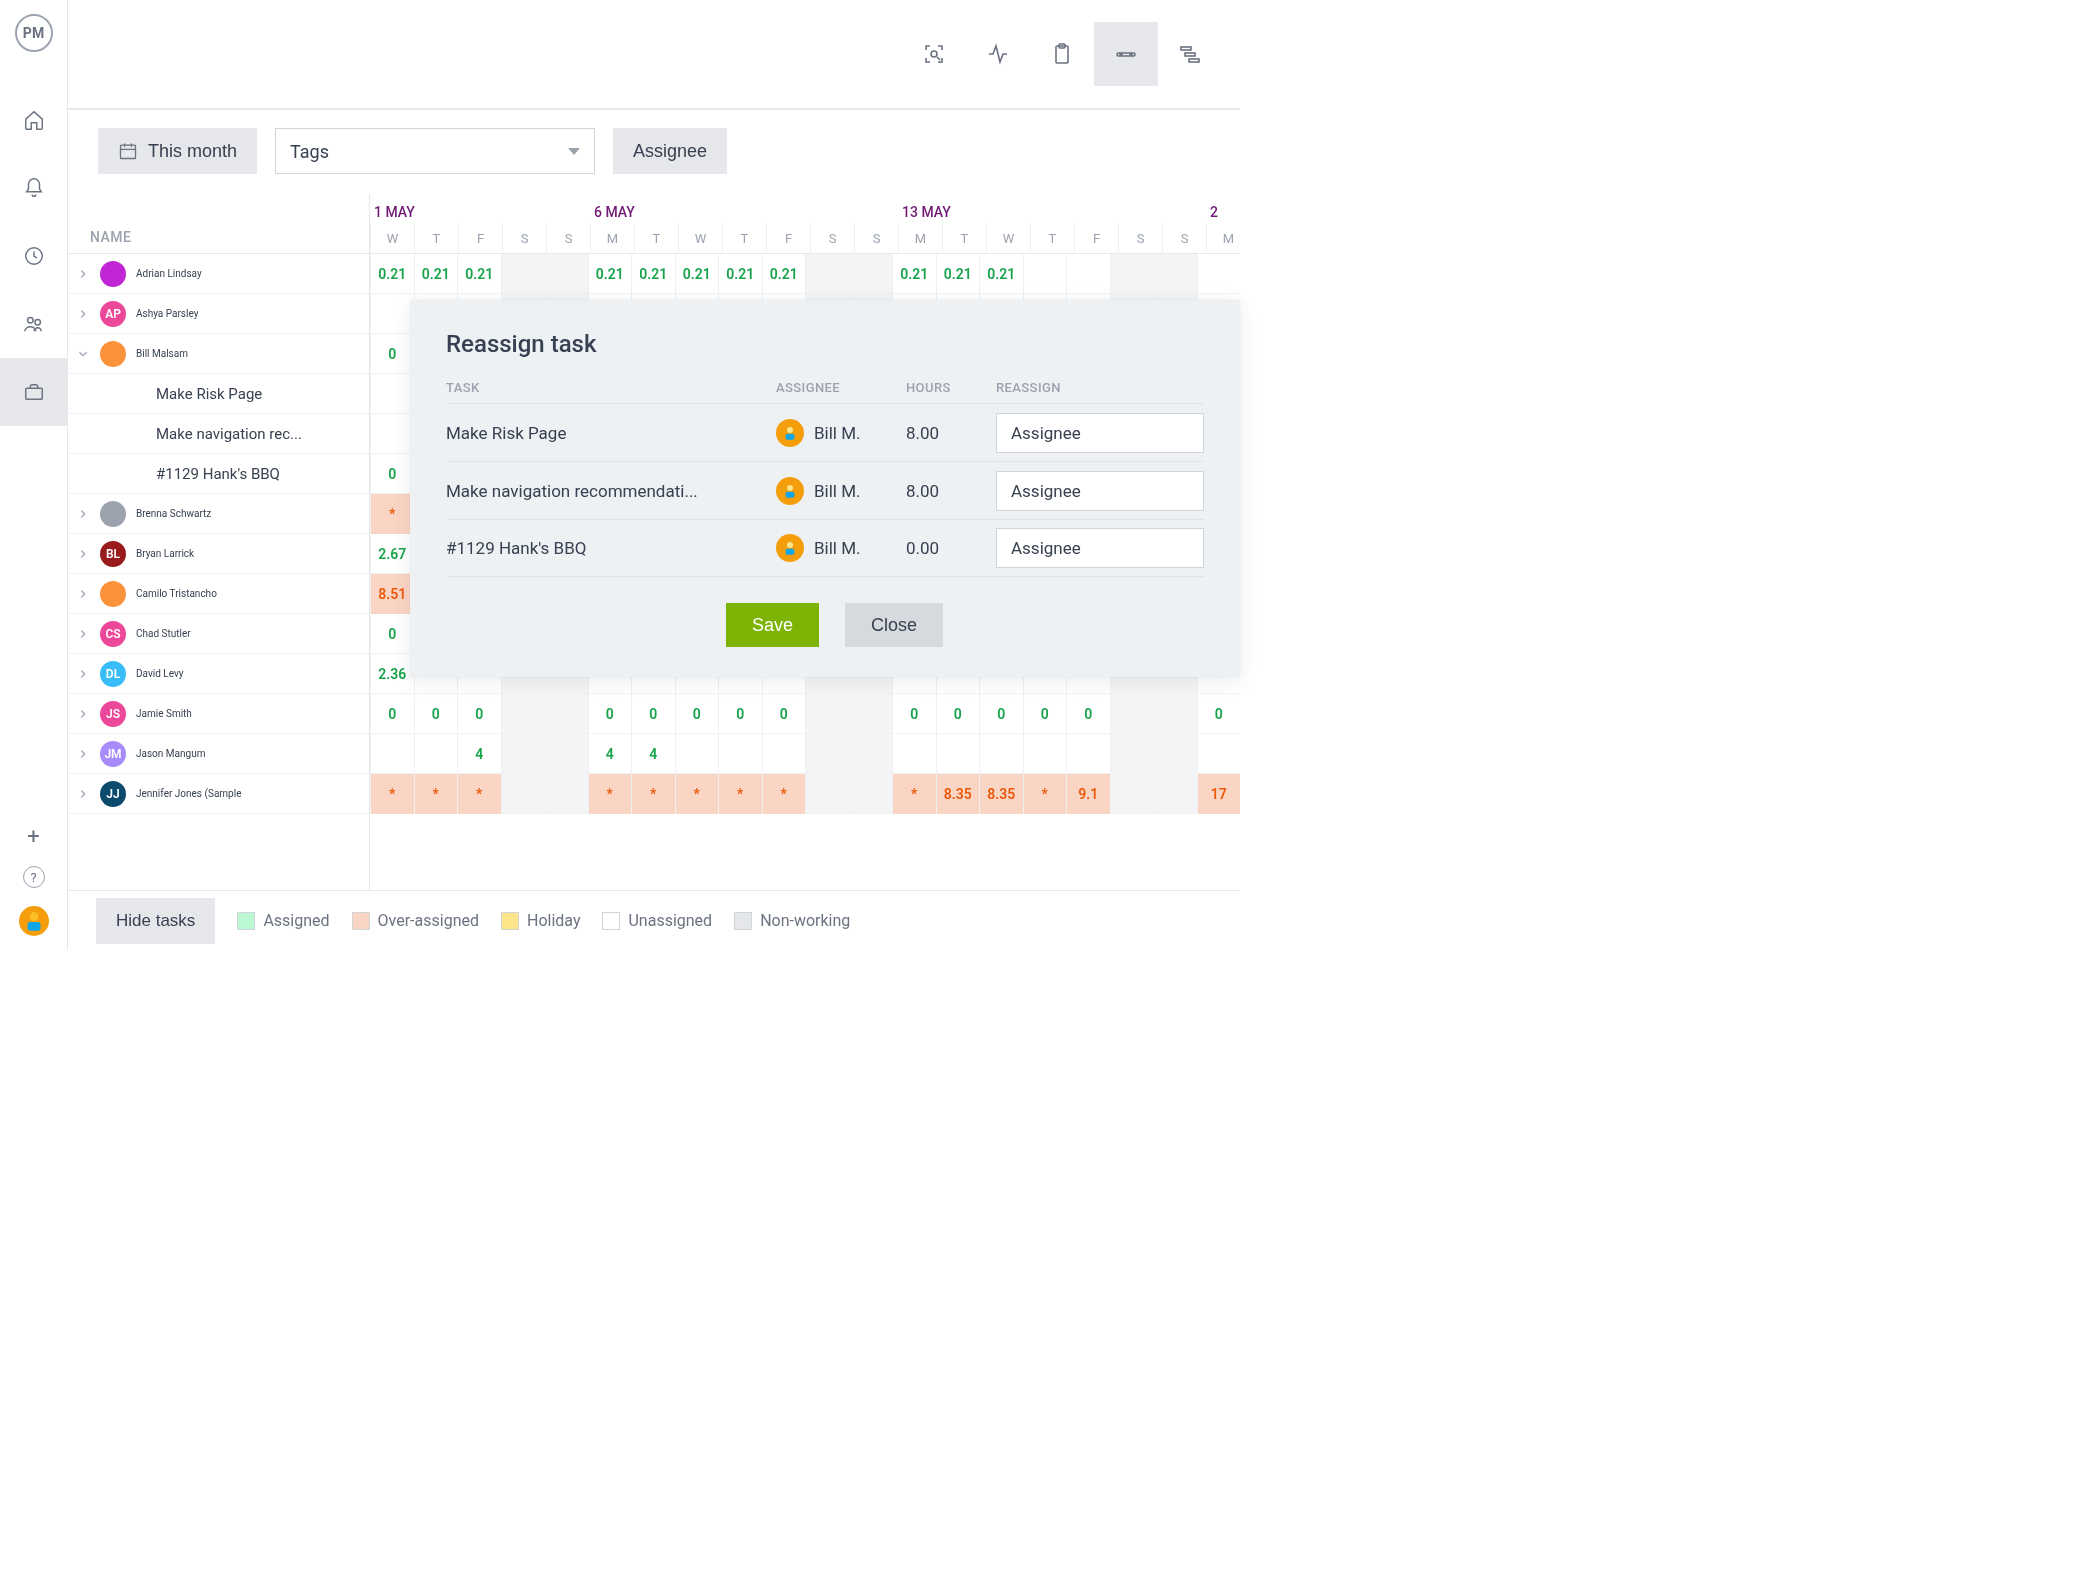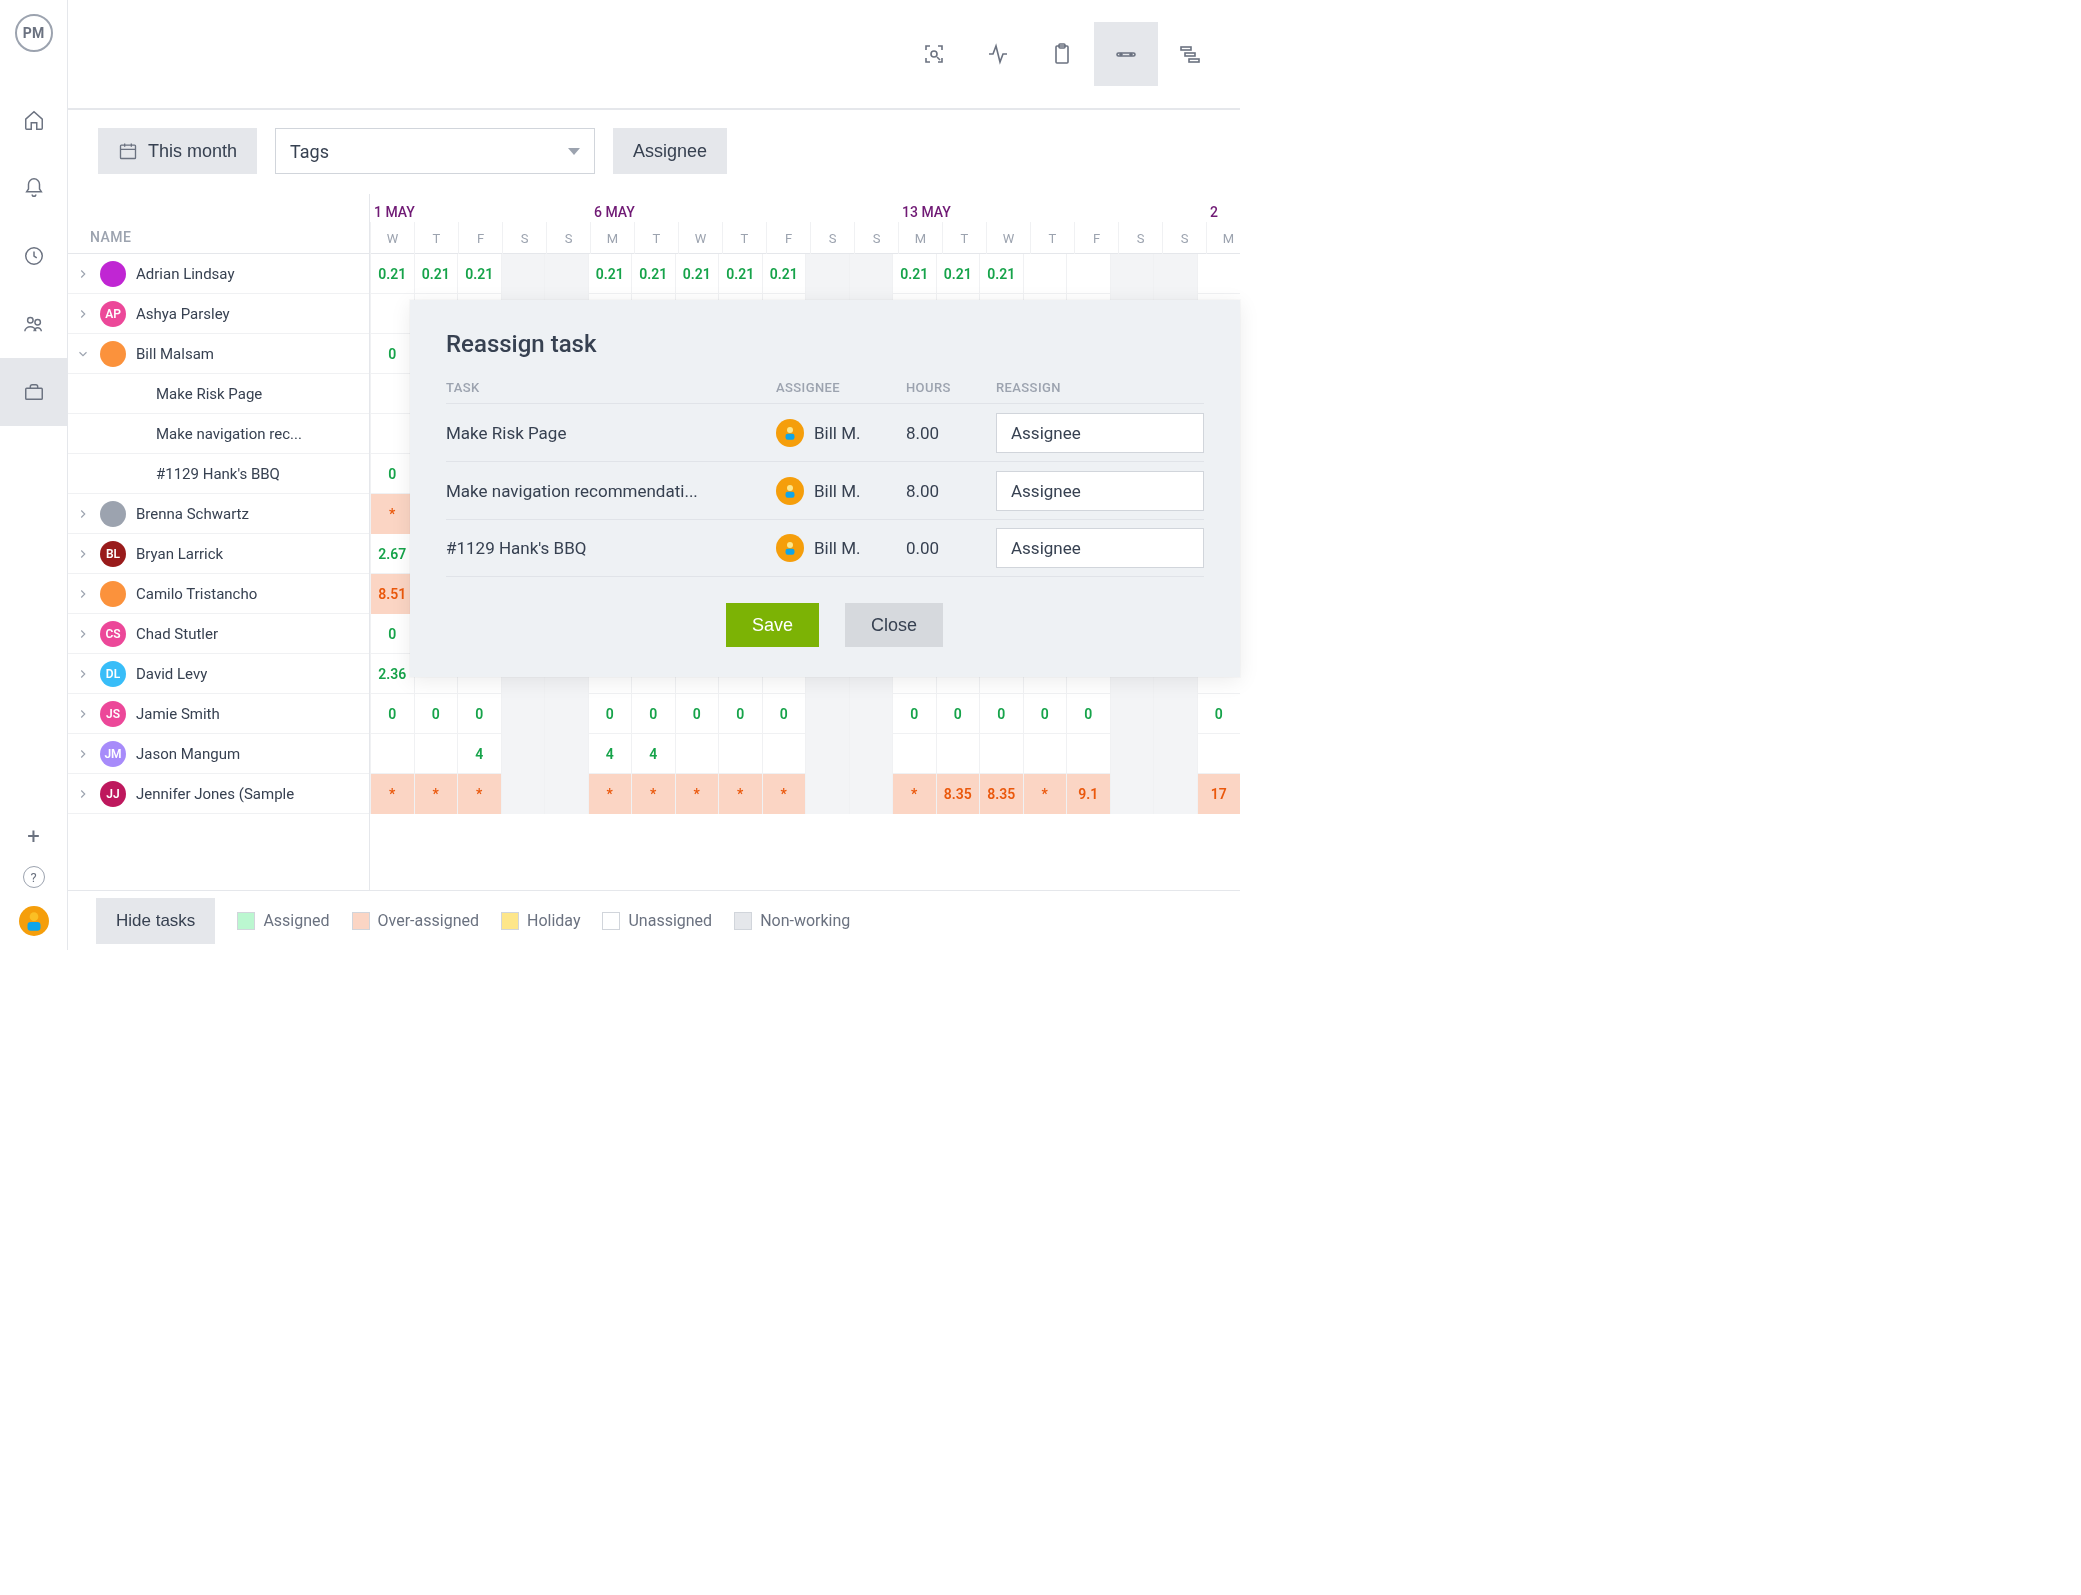--- a/index.html
+++ b/index.html
@@ -150,21 +150,21 @@
   .name-row .chevron {
     width:14px;height:14px;stroke:#9ca3af;fill:none;stroke-width:2;
     flex-shrink:0;
   }
   .name-row .avatar {
     width:26px;height:26px;border-radius:50%;
     display:flex;align-items:center;justify-content:center;
     font-size:12px;color:#fff;font-weight:600;flex-shrink:0;
   }
   .name-row .label {
-    font-size:15px; color:#374151;
+    font-size:10px; color:#374151;
     overflow:hidden; text-overflow:ellipsis;
   }
   .name-row.child { padding-left: 88px; }
   .name-row.child .label { font-size:15px; }
 
   .timeline {
     flex:1;
     overflow:hidden;
     position:relative;
   }
@@ -454,21 +454,21 @@
               <svg class="chevron" viewBox="0 0 24 24">
                 <path d="M9 6l6 6-6 6"></path>
               </svg>
               <div class="avatar" style="background: rgb(167, 139, 250);">JM</div>
               <div class="label">Jason Mangum</div>
             </div>
             <div class="name-row">
               <svg class="chevron" viewBox="0 0 24 24">
                 <path d="M9 6l6 6-6 6"></path>
               </svg>
-              <div class="avatar" style="background: #be185d;">JJ</div>
+              <div class="avatar" style="background: #0c4a6e;">JJ</div>
               <div class="label">Jennifer Jones (Sample</div>
             </div>
           </div>
       </div>
       <div class="timeline">
         <div class="timeline-header" id="timeline-header">
             <div class="week-group" style="width: 220px;">
               <div class="week-label">1 MAY</div>
               <div class="day-row">
                 <div class="day-cell-h">W</div>

